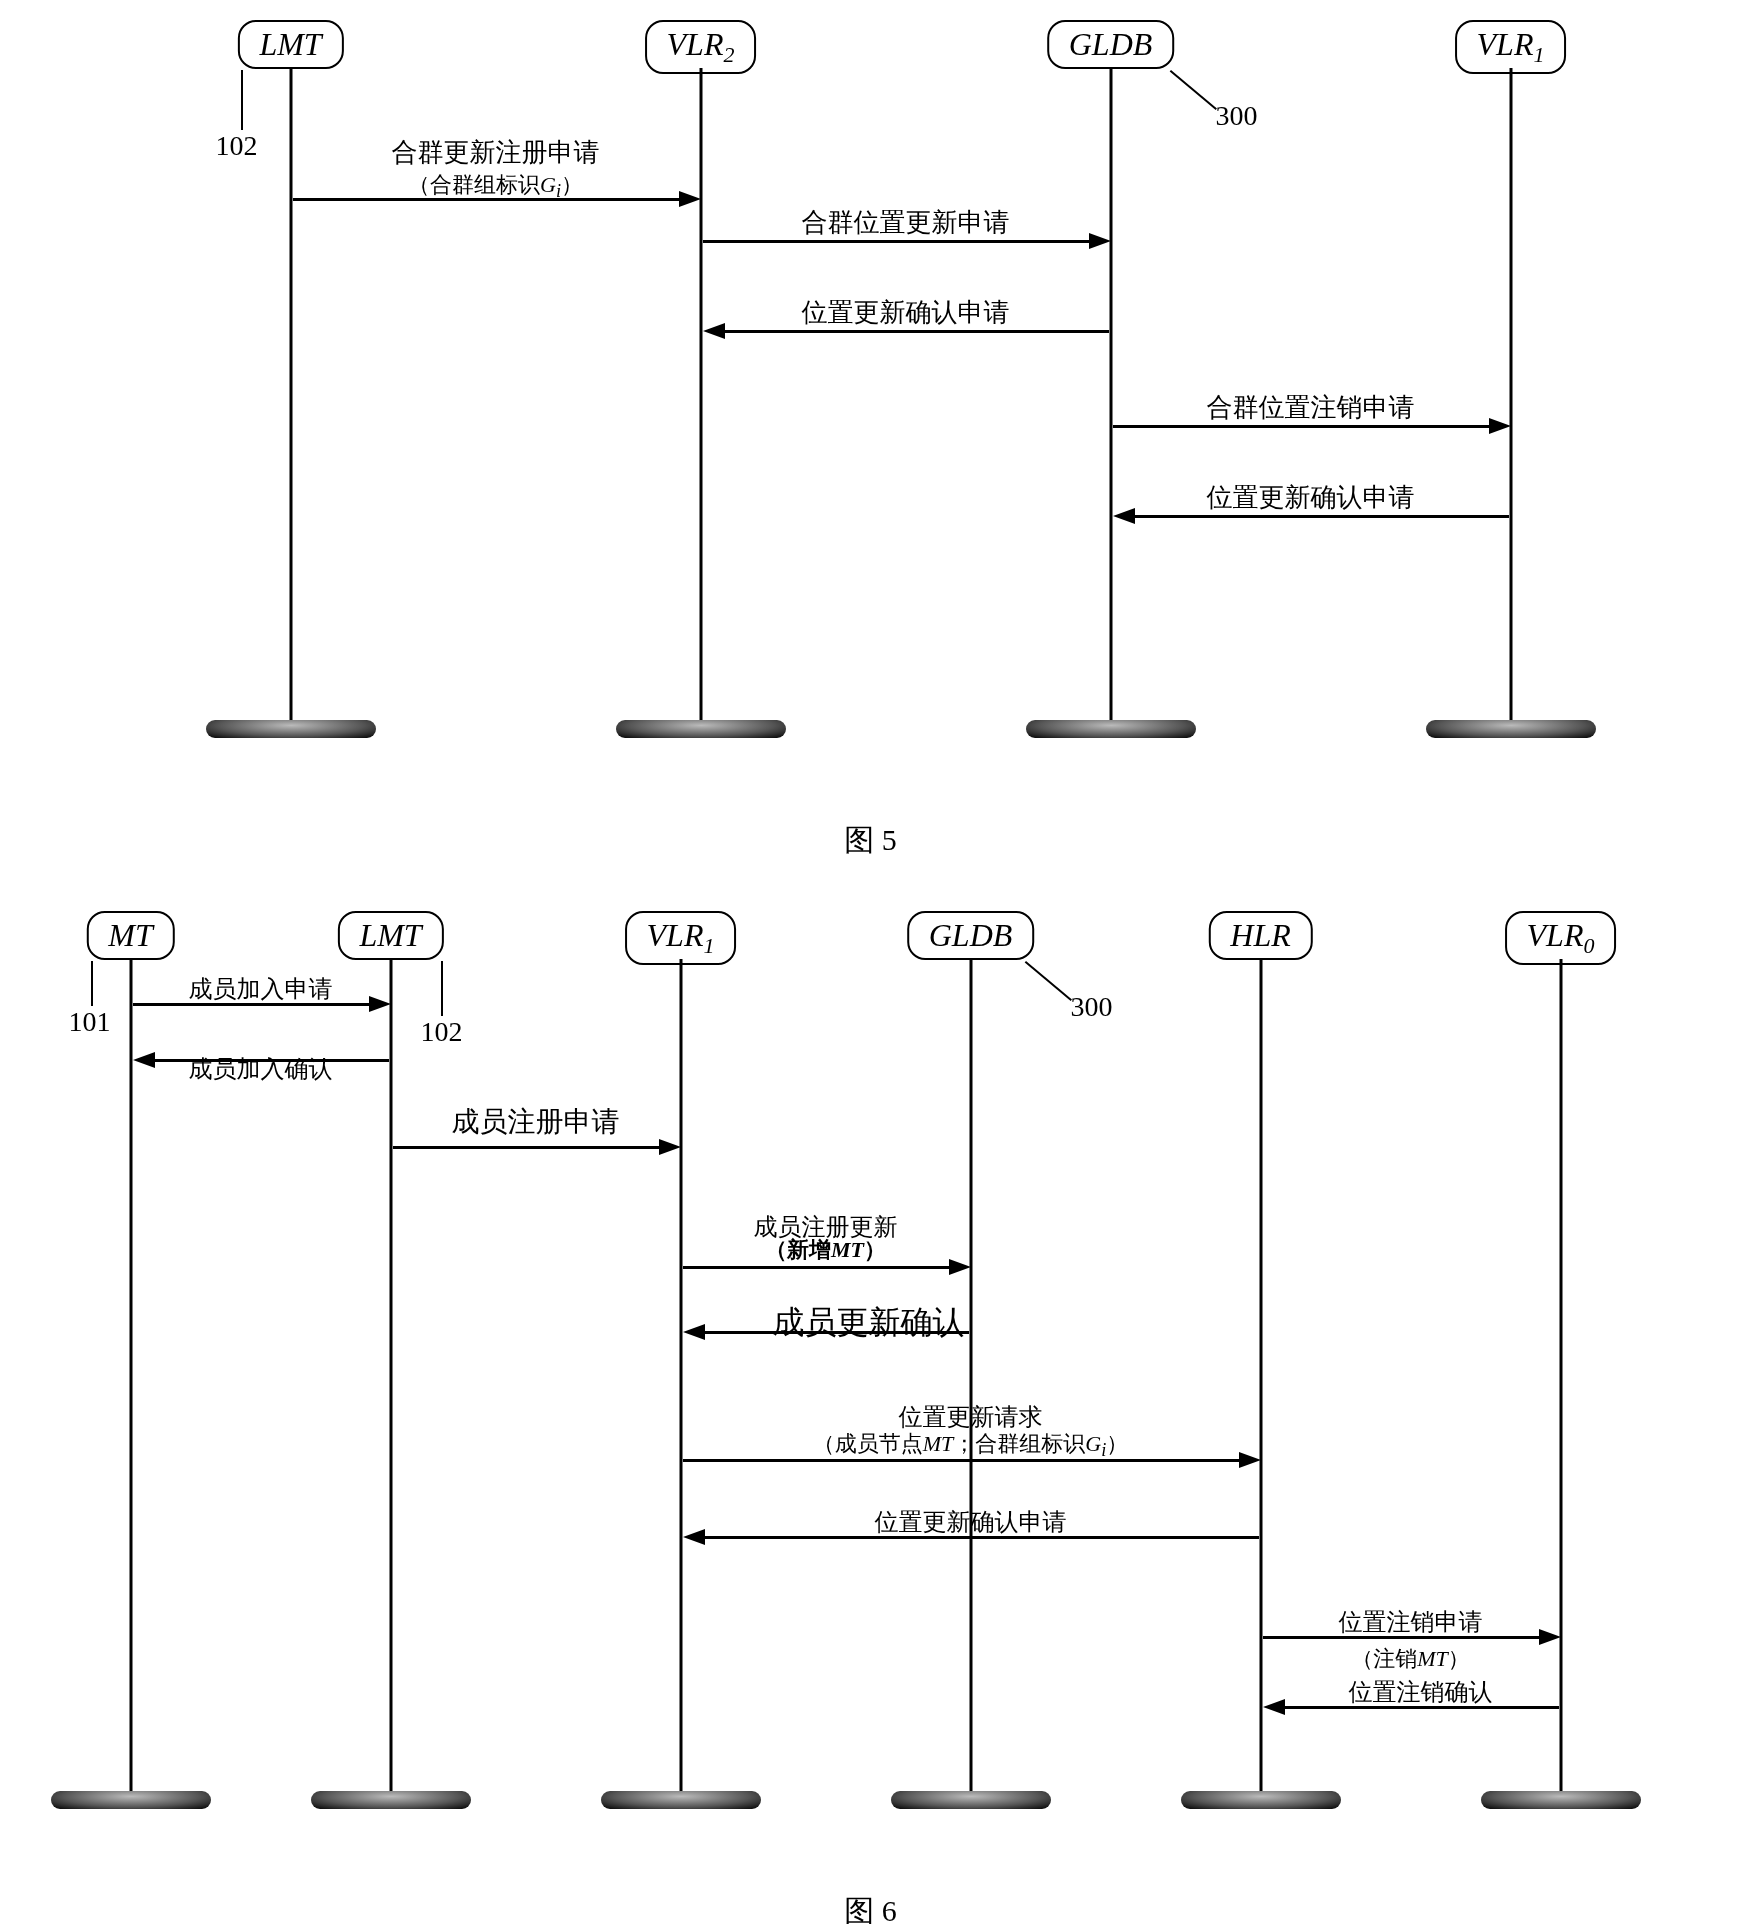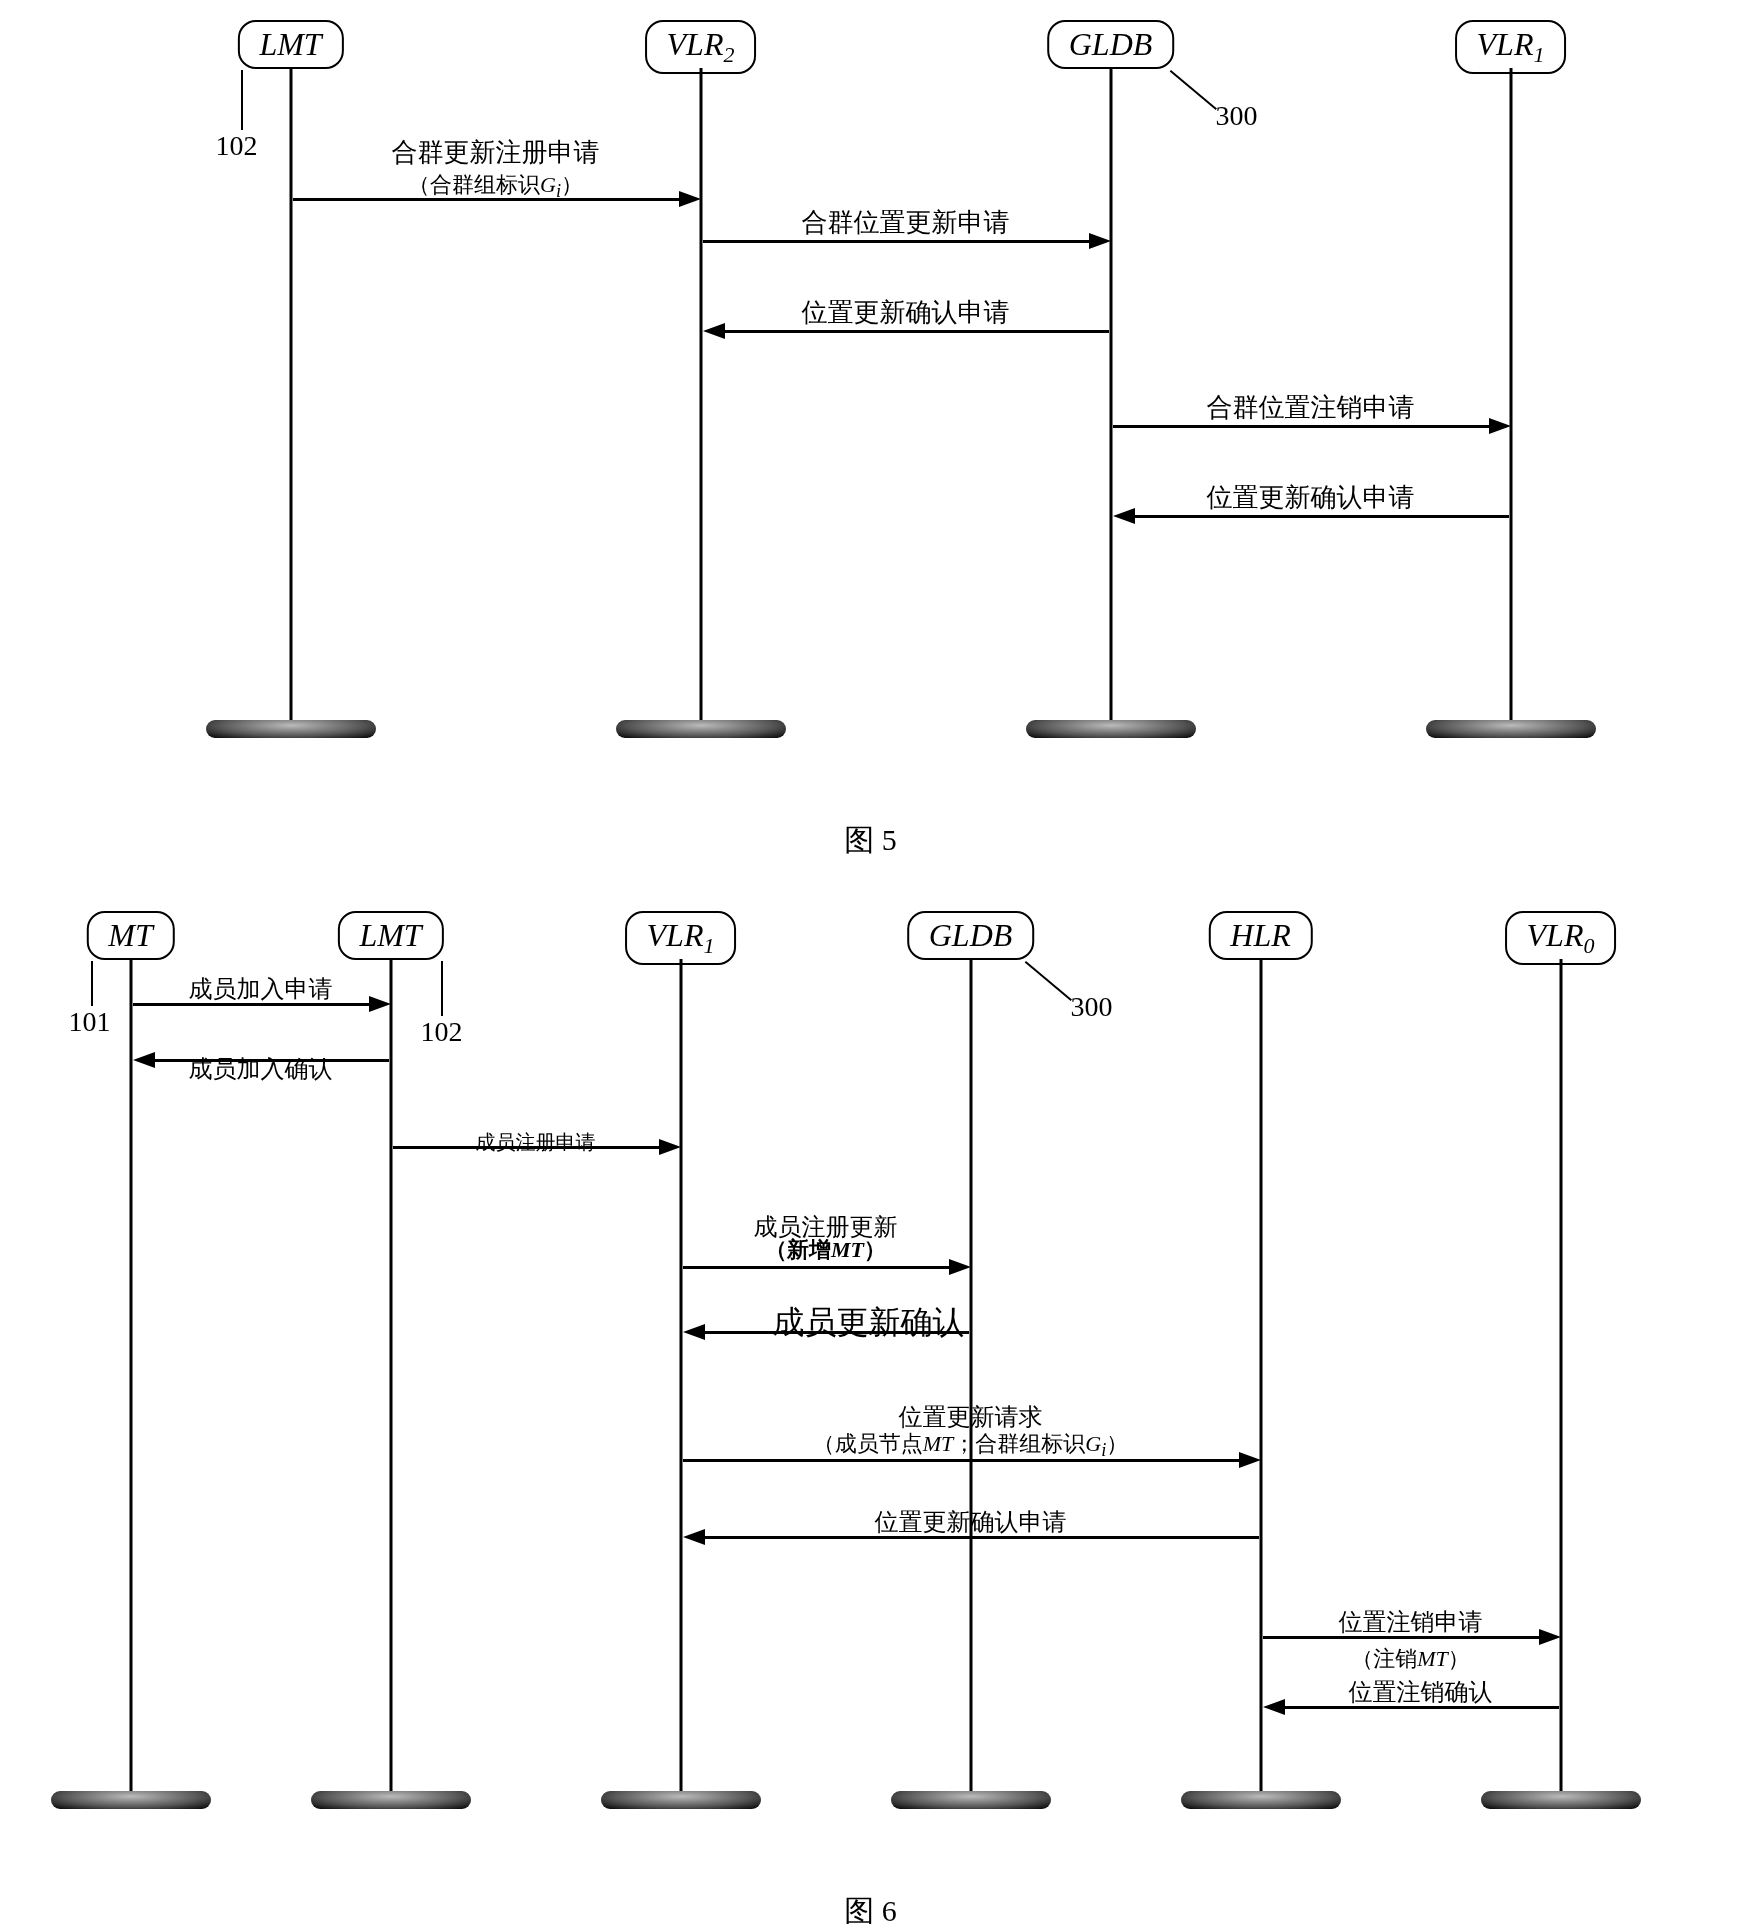--- a/index.html
+++ b/index.html
@@ -193,21 +193,21 @@
   <div class="tag" style="left:1050px; top:80px;">300</div>
 
   <div class="msg-label" style="left:240px; top:62px; font-size:24px;">成员加入申请</div>
   <div class="arrow-line" style="left:112px; top:92px; width:236px;"></div>
   <div class="arrow-head-r" style="left:348px; top:93px;"></div>
 
   <div class="msg-label" style="left:240px; top:118px; font-size:24px;margin-top:24px;">成员加入确认</div>
   <div class="arrow-line" style="left:132px; top:148px; width:236px;"></div>
   <div class="arrow-head-l" style="left:112px; top:149px;"></div>
 
-  <div class="msg-label" style="left:515px; top:218px; font-size:20px;font-family:Liberation Mono, monospace;">成员注册申请</div>
+  <div class="msg-label" style="left:515px; top:192px; font-size:28px;font-family:Liberation Mono, monospace;">成员注册申请</div>
   <div class="arrow-line" style="left:372px; top:235px; width:266px;"></div>
   <div class="arrow-head-r" style="left:638px; top:236px;"></div>
 
   <div class="msg-label" style="left:805px; top:300px; font-size:24px;">成员注册更新</div>
   <div class="msg-sub" style="left:805px; top:324px; font-size:22px;font-weight:bold;">
     <span>（新增</span><i>MT</i><span>）</span>
   </div>
   <div class="arrow-line" style="left:662px; top:355px; width:266px;"></div>
   <div class="arrow-head-r" style="left:928px; top:356px;"></div>
 

